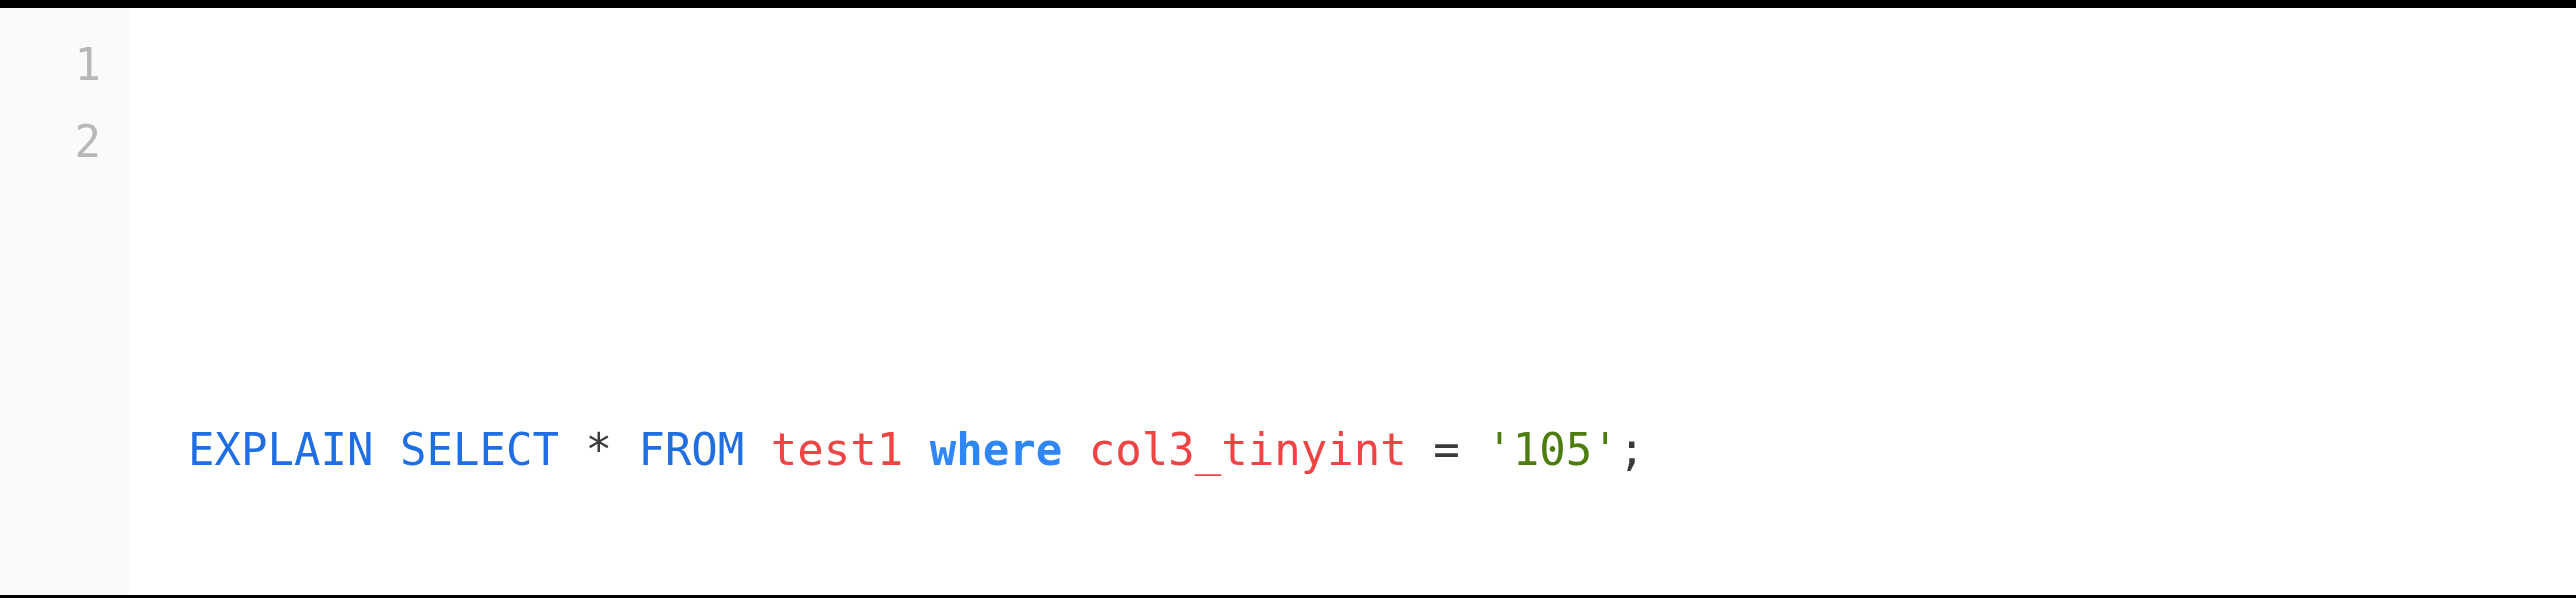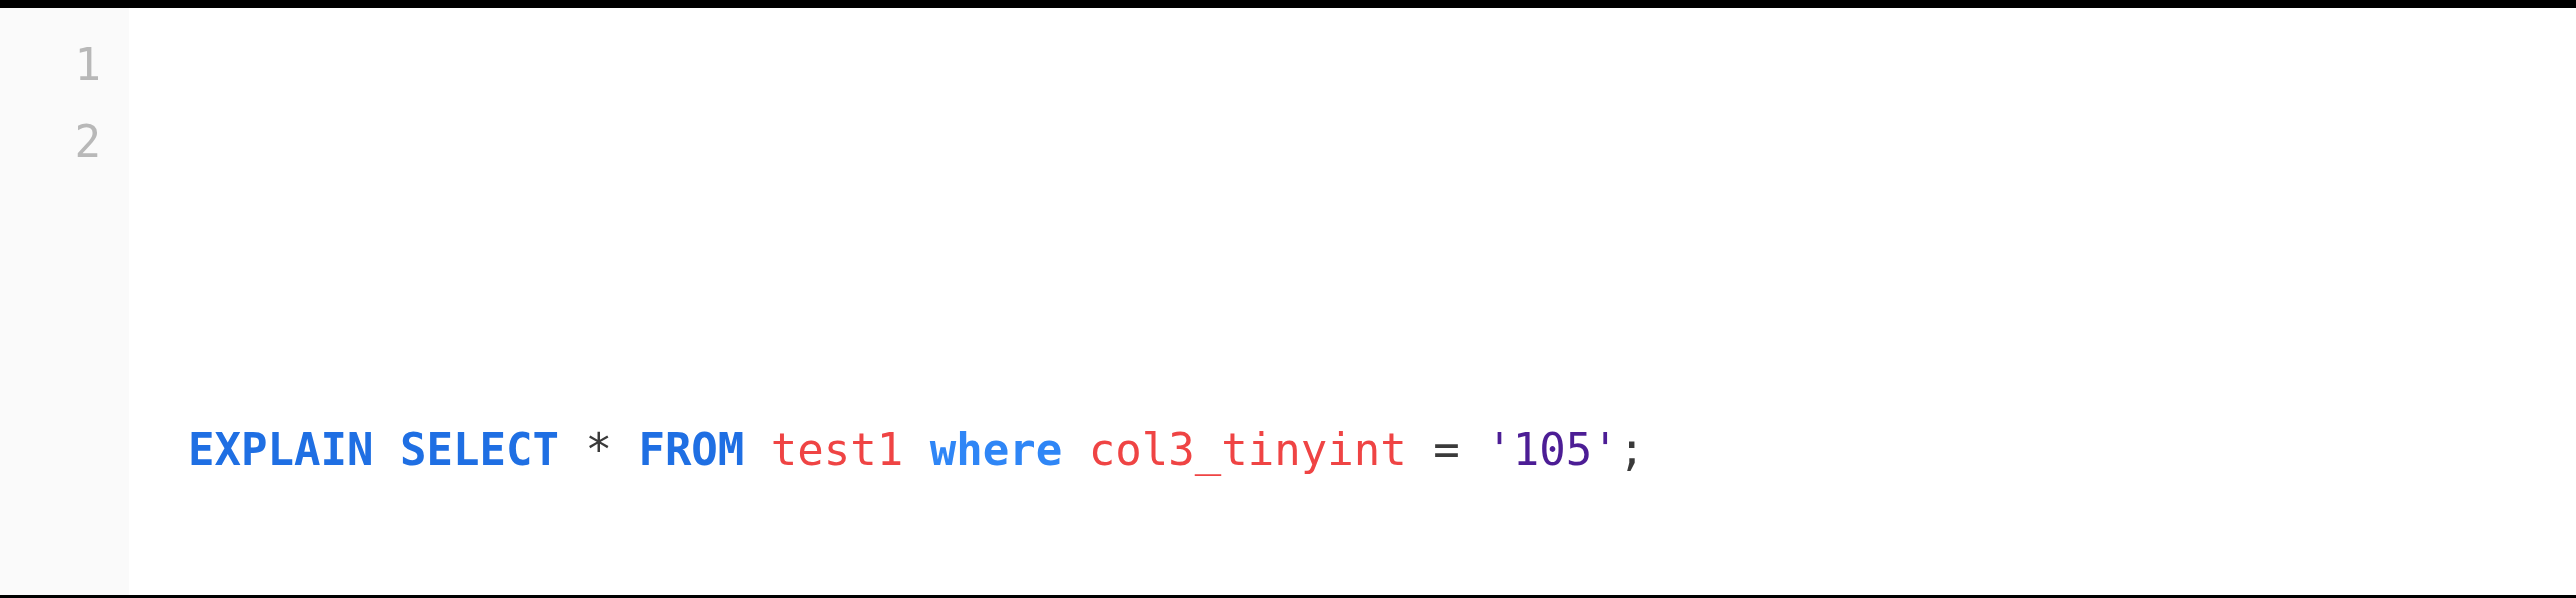--- a/index.html
+++ b/index.html
@@ -35,25 +35,25 @@
   }
   .code-area {
     flex: 1;
     padding: 18px 30px 18px 59px;
     font-family: ui-monospace, Menlo, Consolas, monospace;
     font-size: 44px;
     line-height: 77px;
     white-space: pre;
   }
   .code-line { display:block; height:77px; }
-  .kw  { color: #1f6fe3; font-weight: 700; }
+  .kw  { color: #1f6fe3; font-weight: 400; }
   .kw2 { color: #2f86f6; font-weight: 700; text-align: right; }
   .op  { color: #3a3a3a; }
   .ident { color: #ef4444; }
-  .str { color: #4c1d95; }
+  .str { color: #4d7c0f; }
 </style>
 </head>
 <body>
 
 <div class="editor">
   <div class="gutter">
     <div>1</div>
     <div>2</div>
   </div>
   <div class="code-area">

